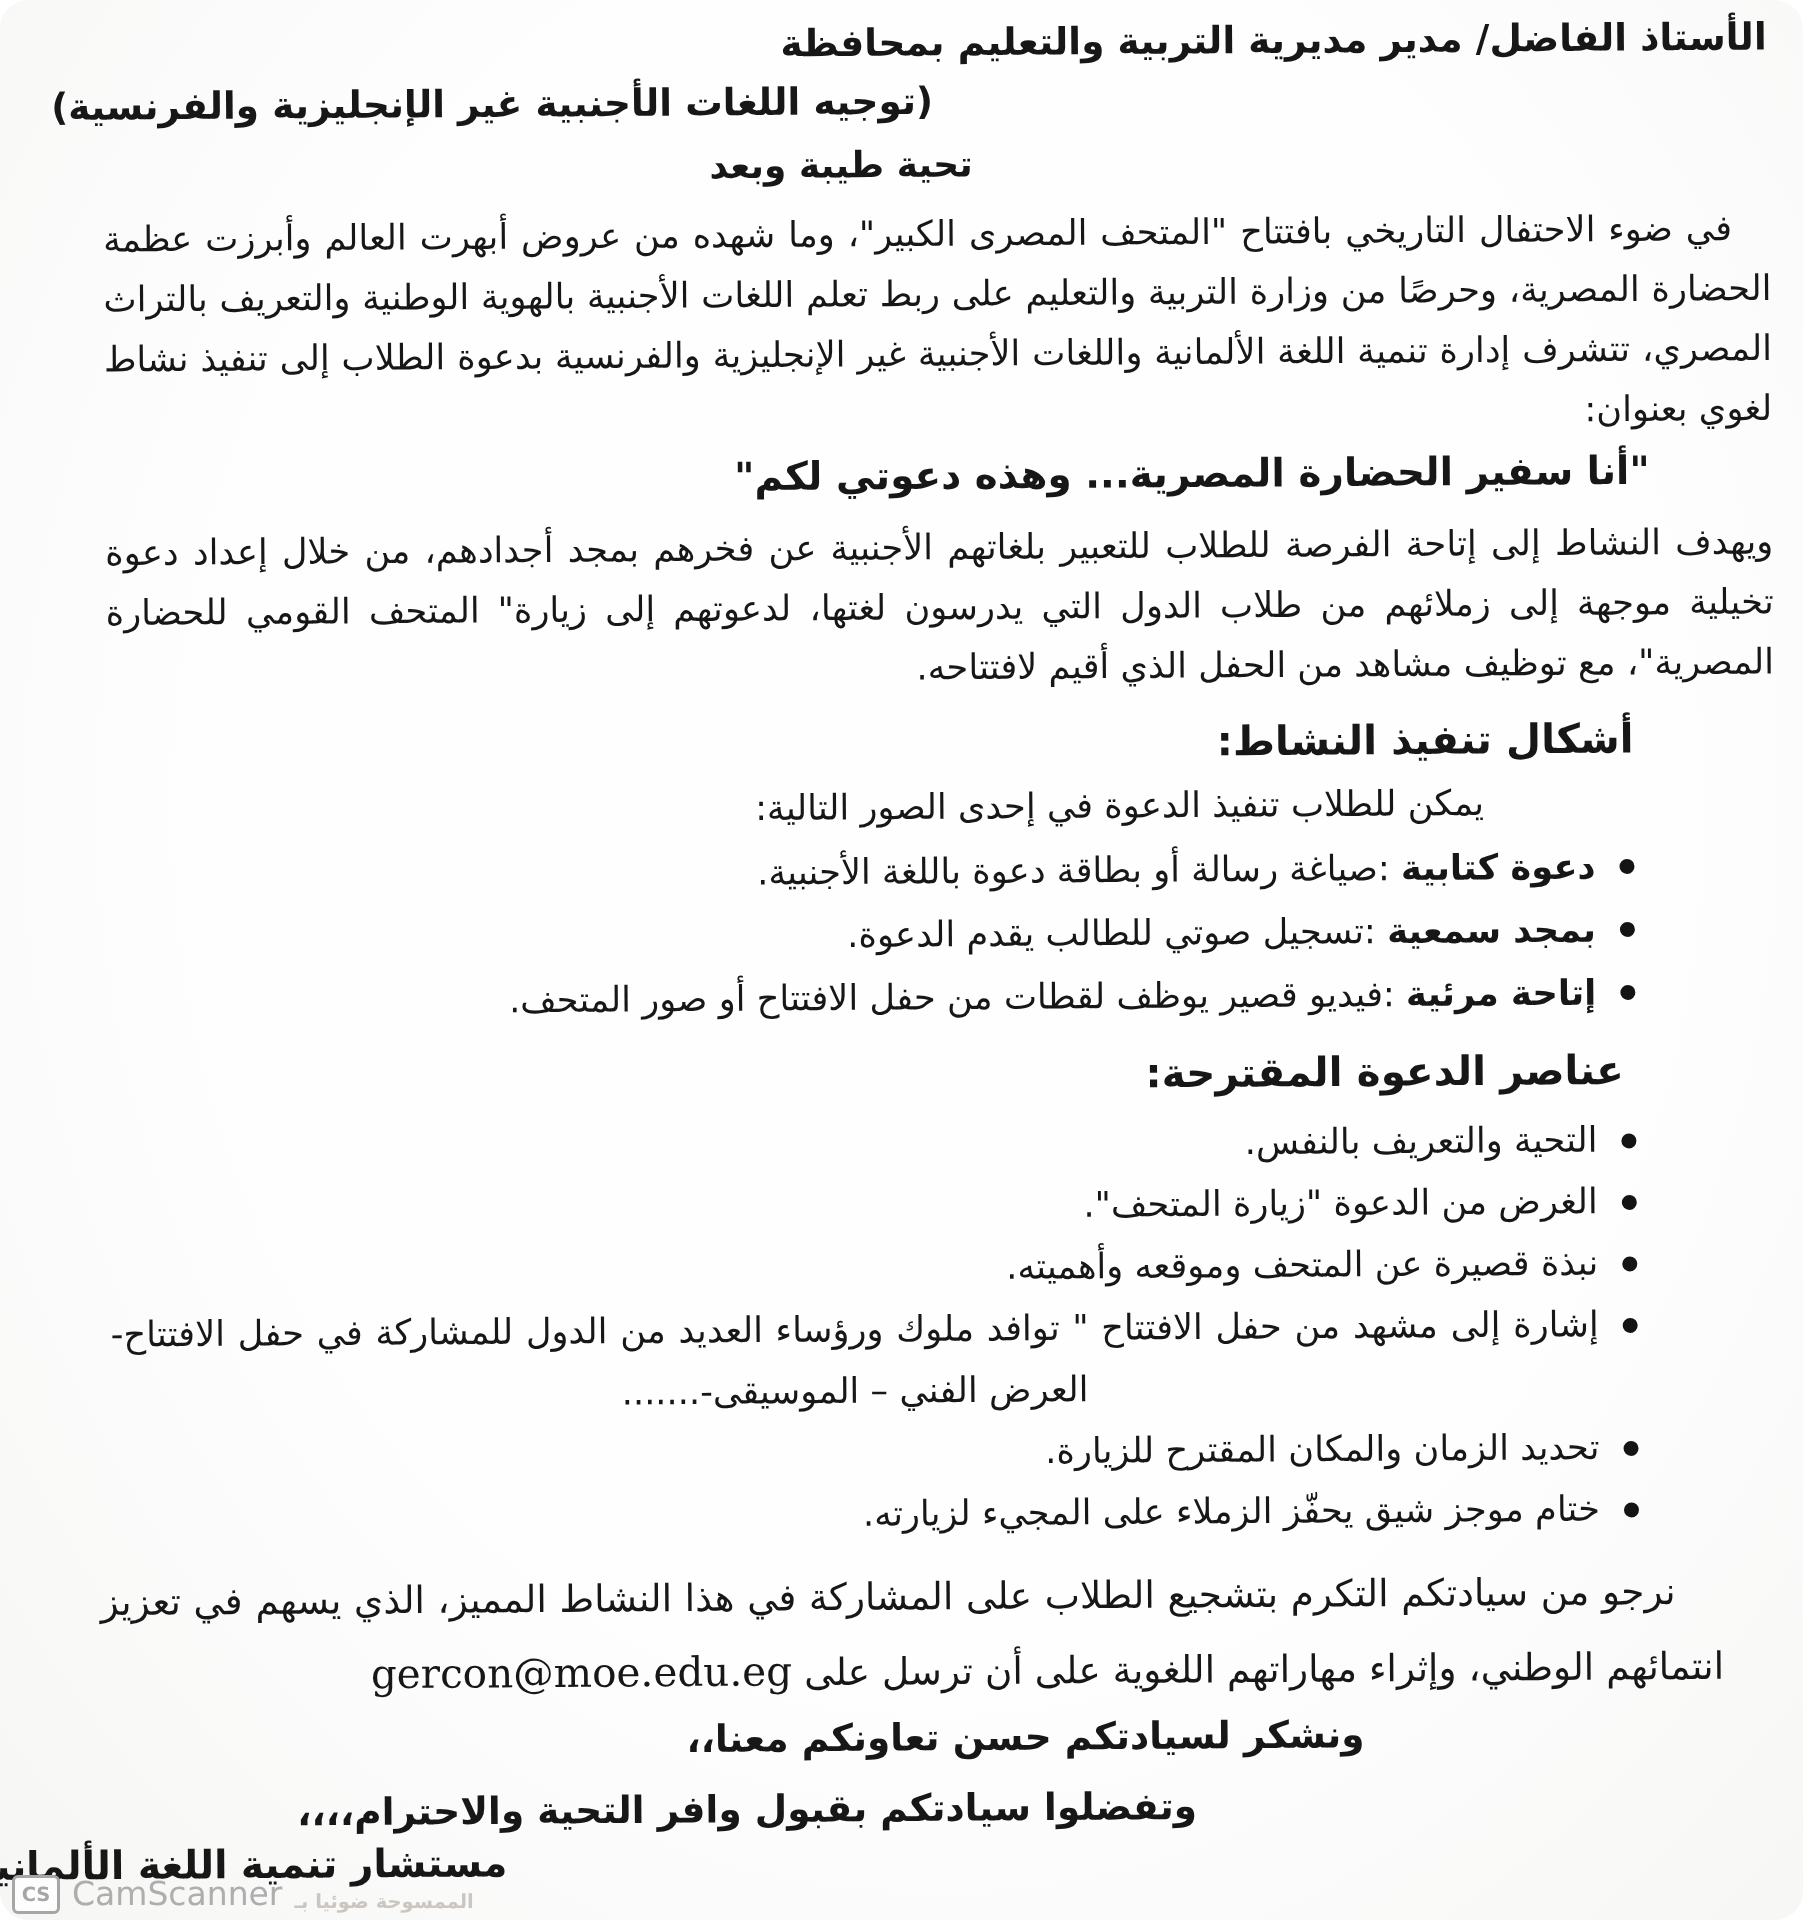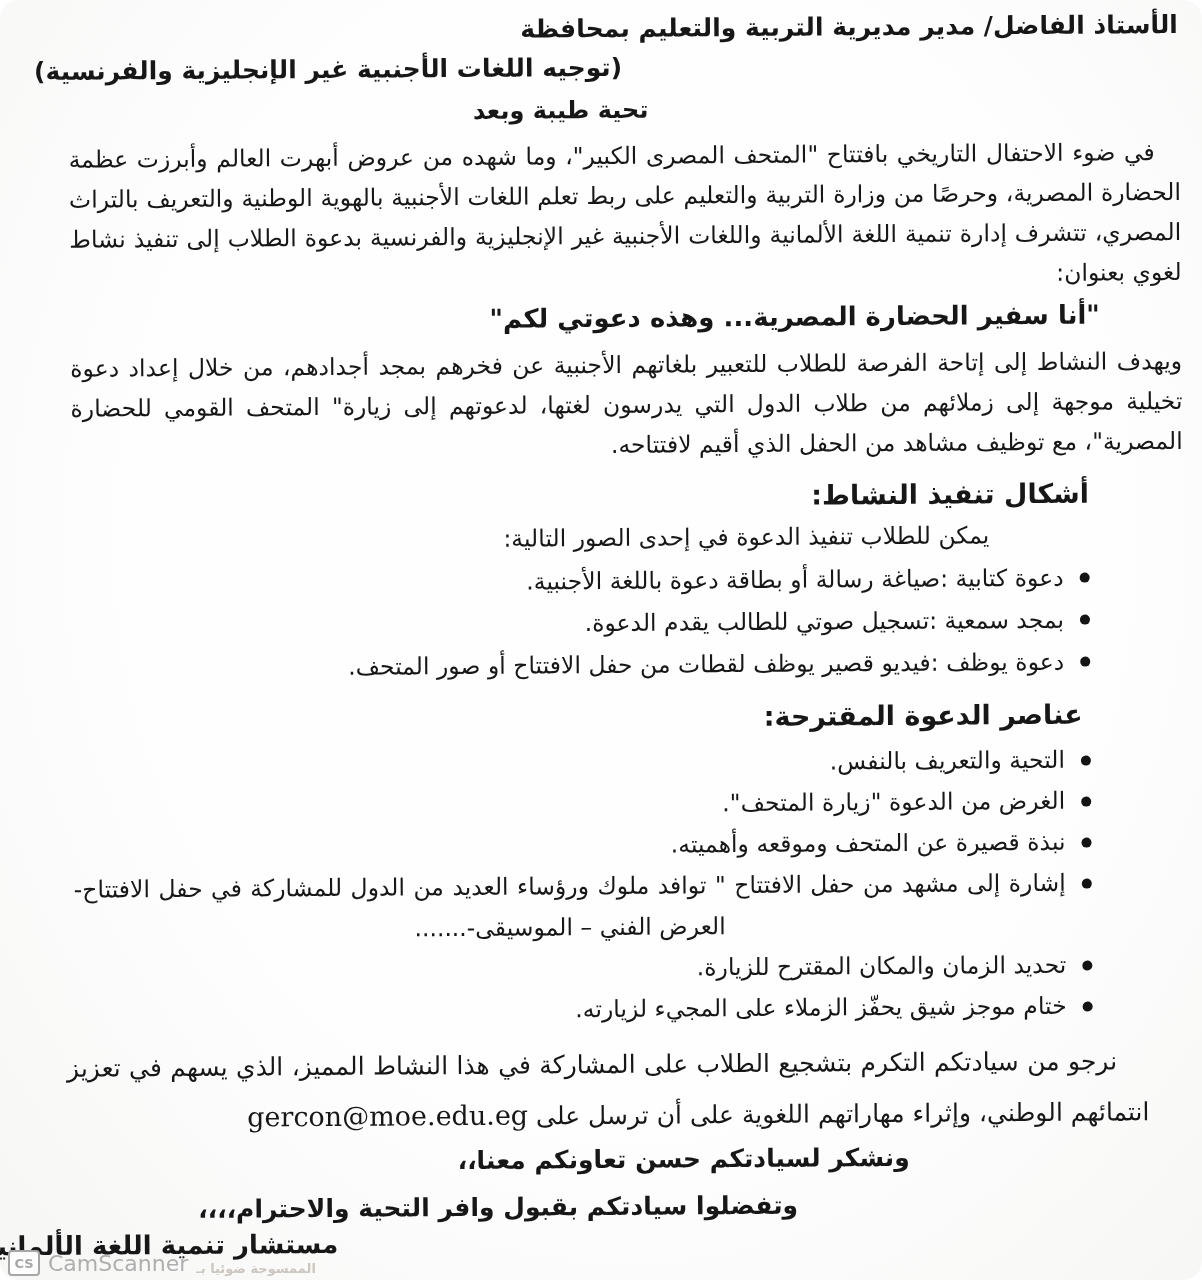--- a/index.html
+++ b/index.html
@@ -54,21 +54,21 @@
   .forms-list    { margin: 8px 0 0 0; padding: 0 128px 0 40px; }
   .forms-list li { position: relative; font-size: 23.5px; line-height: 42px; text-align: right; }
   .elements-title{ margin: 16px 110px 0 0; }
   .elements-list { margin: 10px 0 0 0; padding: 0 128px 0 62px; }
   .elements-list li { position: relative; font-size: 23.5px; line-height: 41px; text-align: right; }
   .elements-list li.wrap2 { text-align: justify; text-align-last: center; }
   .dot {
     position: absolute; right: -26px; top: 16px;
     width: 10px; height: 10px; border-radius: 50%; background: #141414;
   }
-  li .lead { font-weight: normal; }
+  li .lead { font-weight: bold; }
   .closing-para {
     font-size: 25px; line-height: 50px;
     text-align: justify; text-align-last: right;
     margin: 10px 46px 0 54px; text-indent: 32px;
   }
   .email {
     font-family: "DejaVu Serif", serif;
     direction: ltr; unicode-bidi: embed;
     font-size: 27px;
   }
@@ -122,21 +122,21 @@
       <li>
         <span class="dot"></span>
         <span class="lead">دعوة كتابية</span><span> :صياغة رسالة أو بطاقة دعوة باللغة الأجنبية.</span>
       </li>
       <li>
         <span class="dot"></span>
         <span class="lead">بمجد سمعية</span><span> :تسجيل صوتي للطالب يقدم الدعوة.</span>
       </li>
       <li>
         <span class="dot"></span>
-        <span class="lead">دعوة يوظف</span><span> :فيديو قصير يوظف لقطات من حفل الافتتاح أو صور المتحف.</span>
+        <span class="lead">إتاحة مرئية</span><span> :فيديو قصير يوظف لقطات من حفل الافتتاح أو صور المتحف.</span>
       </li>
     </ul>
 
     <div class="section-title elements-title">عناصر الدعوة المقترحة:</div>
 
     <ul class="elements-list">
       <li>
         <span class="dot"></span>
         <span>التحية والتعريف بالنفس.</span>
       </li>

